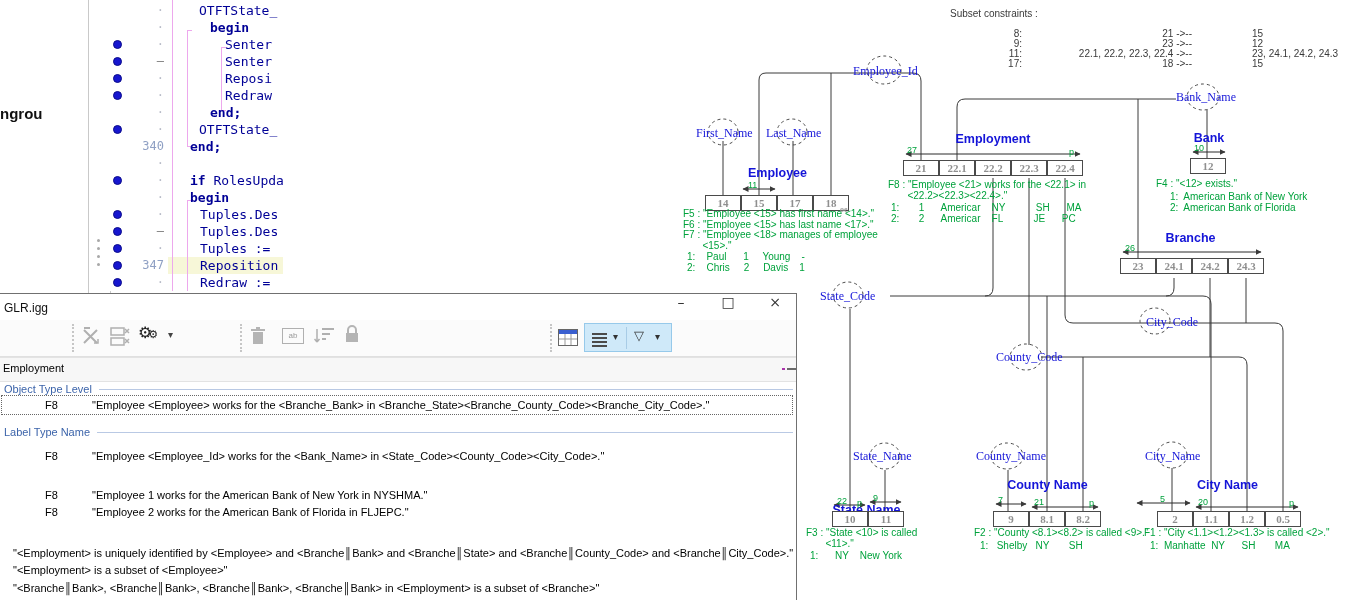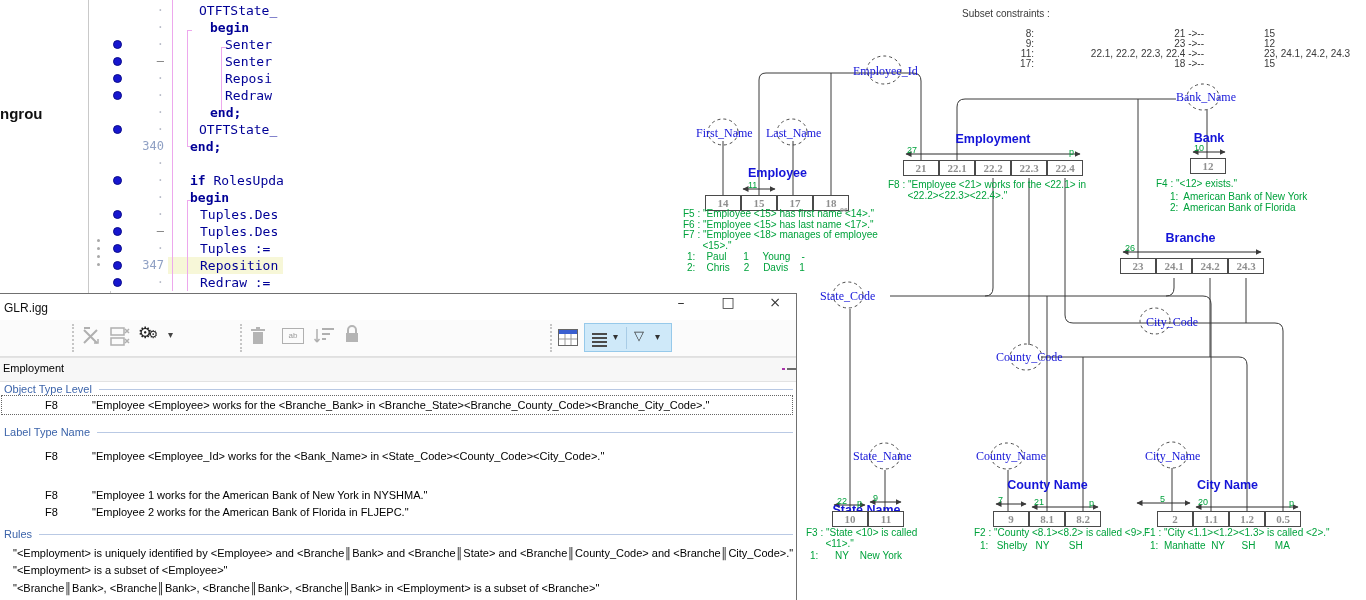--- a/index.html
+++ b/index.html
@@ -19,21 +19,21 @@
   .pink{position:absolute;background:#eda8ed;}
   
   #diagram{position:absolute;left:283px;top:0;width:1083px;height:600px;background:#fff;}
   .rb{position:absolute;width:36px;height:16px;border:1px solid #4a4a4a;background:#fff;box-sizing:border-box;
       color:#8f8f8f;font:bold 11px "Liberation Serif",serif;text-align:center;line-height:14px;}
   .olabel{position:absolute;color:#1414d8;font:12px "Liberation Serif",serif;white-space:nowrap;}
   .otitle{position:absolute;color:#1414d8;font:bold 12.5px "Liberation Sans",sans-serif;text-align:center;white-space:nowrap;}
   .gtxt{position:absolute;color:#00a23c;font:10px "Liberation Sans",sans-serif;white-space:pre;line-height:10.5px;}
   .glbl{position:absolute;color:#00a23c;font:9px "Liberation Sans",sans-serif;}
   .sub{position:absolute;color:#9a9a9a;font:bold 8px "Liberation Serif",serif;}
-  .sctxt{position:absolute;color:#3a3a3a;font:10px "Liberation Sans",sans-serif;white-space:nowrap;margin-left:12px;}
+  .sctxt{position:absolute;color:#3a3a3a;font:10px "Liberation Sans",sans-serif;white-space:nowrap;}
   .sc-c1{position:absolute;width:62px;text-align:right;} .sc-c2{position:absolute;width:164px;text-align:right;}
   .sc-c3{position:absolute;text-align:left;}
   
   #dialog{position:absolute;left:0;top:293px;width:797px;height:307px;background:#fff;
           border-top:1px solid #707070;border-right:1px solid #707070;box-sizing:border-box;z-index:10;}
   #dlg-title{position:absolute;left:4px;top:7px;font:12px "Liberation Sans",sans-serif;color:#111;}
   .winbtn{position:absolute;top:0;width:38px;height:25px;text-align:center;line-height:25px;
           font:14px "DejaVu Sans",sans-serif;color:#333;}
   #toolbar{position:absolute;left:0;top:26px;width:796px;height:36px;background:#fbfbfb;border-bottom:1px solid #e0e0e0;}
   .tsep{position:absolute;top:4px;height:28px;border-left:2px dotted #c6c6c6;}
@@ -248,20 +248,22 @@
   <span class="glbl" style="left:1289px;top:498px">p</span>
 
   <div class="gtxt" style="left:683px;top:209px">F5 : "Employee &lt;15&gt; has first name &lt;14&gt;."
 F6 : "Employee &lt;15&gt; has last name &lt;17&gt;."
 F7 : "Employee &lt;18&gt; manages of employee
        &lt;15&gt;."</div>
   <div class="gtxt" style="left:687px;top:252px">1:    Paul      1     Young    -
 2:    Chris     2     Davis    1</div>
   <div class="gtxt" style="left:888px;top:180px">F8 : "Employee &lt;21&gt; works for the &lt;22.1&gt; in
        &lt;22.2&gt;&lt;22.3&gt;&lt;22.4&gt;."</div>
+  <div class="gtxt" style="left:891px;top:203px">1:       1      Americar    NY           SH      MA
+2:       2      Americar    FL           JE      PC</div>
   <div class="gtxt" style="left:1156px;top:179px">F4 : "&lt;12&gt; exists."</div>
   <div class="gtxt" style="left:1170px;top:192px">1:  American Bank of New York
 2:  American Bank of Florida</div>
   <div class="gtxt" style="left:806px;top:528px">F3 : "State &lt;10&gt; is called
        &lt;11&gt;."</div>
   <div class="gtxt" style="left:810px;top:551px">1:      NY    New York</div>
   <div class="gtxt" style="left:974px;top:528px">F2 : "County &lt;8.1&gt;&lt;8.2&gt; is called &lt;9&gt;."</div>
   <div class="gtxt" style="left:980px;top:541px">1:   Shelby   NY       SH</div>
   <div class="gtxt" style="left:1144px;top:528px">F1 : "City &lt;1.1&gt;&lt;1.2&gt;&lt;1.3&gt; is called &lt;2&gt;."</div>
   <div class="gtxt" style="left:1150px;top:541px">1:  Manhatte  NY      SH       MA</div>
@@ -381,22 +383,18 @@
 
     <div class="vrow" style="top:195px">
       <span class="fid">F8</span>
       <span class="ftx">"Employee 1 works for the American Bank of New York in NYSHMA."</span>
     </div>
     <div class="vrow" style="top:212px">
       <span class="fid">F8</span>
       <span class="ftx">"Employee 2 works for the American Bank of Florida in FLJEPC."</span>
     </div>
 
-    <div class="sect" style="top:233px">
-      <span>Rules</span>
-        <span class="rule"></span>
-    </div>
     <div class="rulerow" style="top:253px">"&lt;Employment&gt; is uniquely identified by &lt;Employee&gt; and &lt;Branche║Bank&gt; and &lt;Branche║State&gt; and &lt;Branche║County_Code&gt; and &lt;Branche║City_Code&gt;."</div>
     <div class="rulerow" style="top:270px">"&lt;Employment&gt; is a subset of &lt;Employee&gt;"</div>
     <div class="rulerow" style="top:288px">"&lt;Branche║Bank&gt;, &lt;Branche║Bank&gt;, &lt;Branche║Bank&gt;, &lt;Branche║Bank&gt; in &lt;Employment&gt; is a subset of &lt;Branche&gt;"</div>
   </div>
 
 </div>
 
 </body></html>

